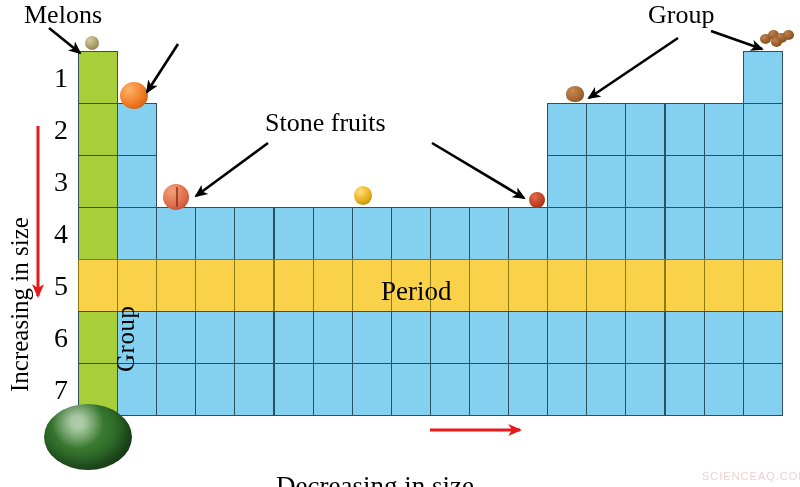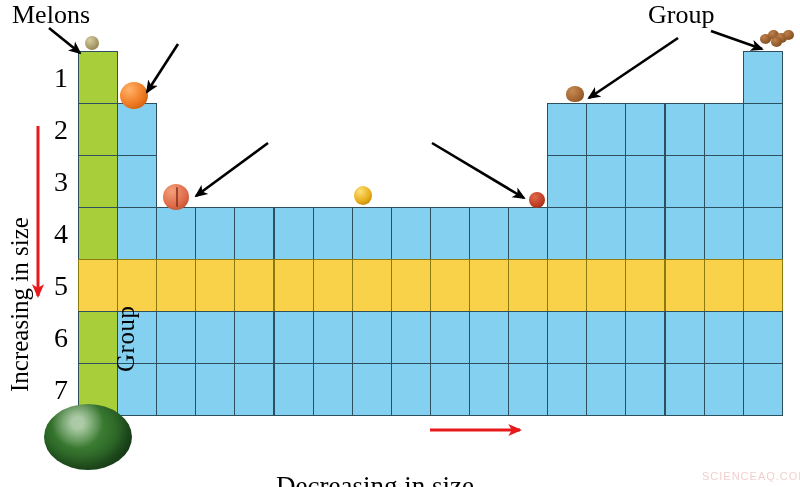--- a/index.html
+++ b/index.html
@@ -183,26 +183,28 @@
       <div class="lbl period-num" style="left: 42px; top: 114px;">2</div>
       <div class="lbl period-num" style="left: 42px; top: 166px;">3</div>
       <div class="lbl period-num" style="left: 42px; top: 218px;">4</div>
       <div class="lbl period-num" style="left: 42px; top: 270px;">5</div>
       <div class="lbl period-num" style="left: 42px; top: 322px;">6</div>
       <div class="lbl period-num" style="left: 42px; top: 374px;">7</div>
     </div>
 
   <div class="group-word" style="left:112px;top:372px;">Group</div>
 
+  <div class="period-word" style="left:381px;top:276px;">Period</div>
 
   <div class="axis-v" style="left:6px;top:392px;">Increasing in size</div>
 
   <div class="axis-h" style="left:276px;top:439px;">Decreasing in size</div>
 
-  <div class="lbl callout" style="left:12px;top:0px;">Melons</div>
+  <div class="lbl callout" style="left:24px;top:0px;">Melons</div>
+  <div class="lbl callout" style="left:265px;top:108px;">Stone fruits</div>
   <div class="lbl callout" style="left:648px;top:0px;">Group</div>
 
   <div class="fruit melon-seed"></div>
   <div class="fruit grapefruit"></div>
   <div class="fruit peach"></div>
   <div class="fruit plum"></div>
   <div class="fruit cherry"></div>
   <div class="fruit hazelnut"></div>
   <div class="nut-cluster">
     <i style="left:0px;top:4px;"></i>

